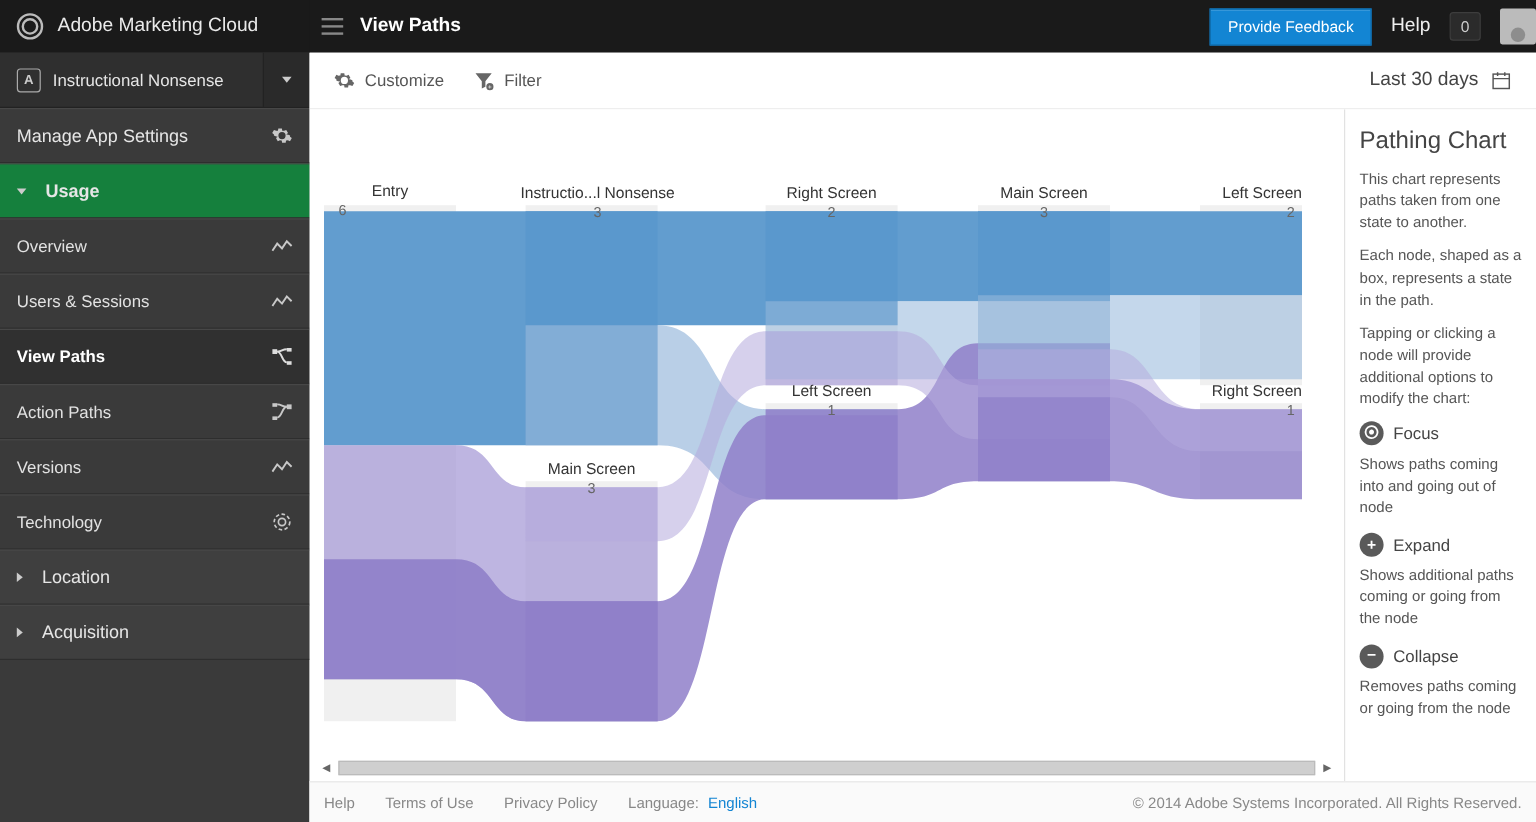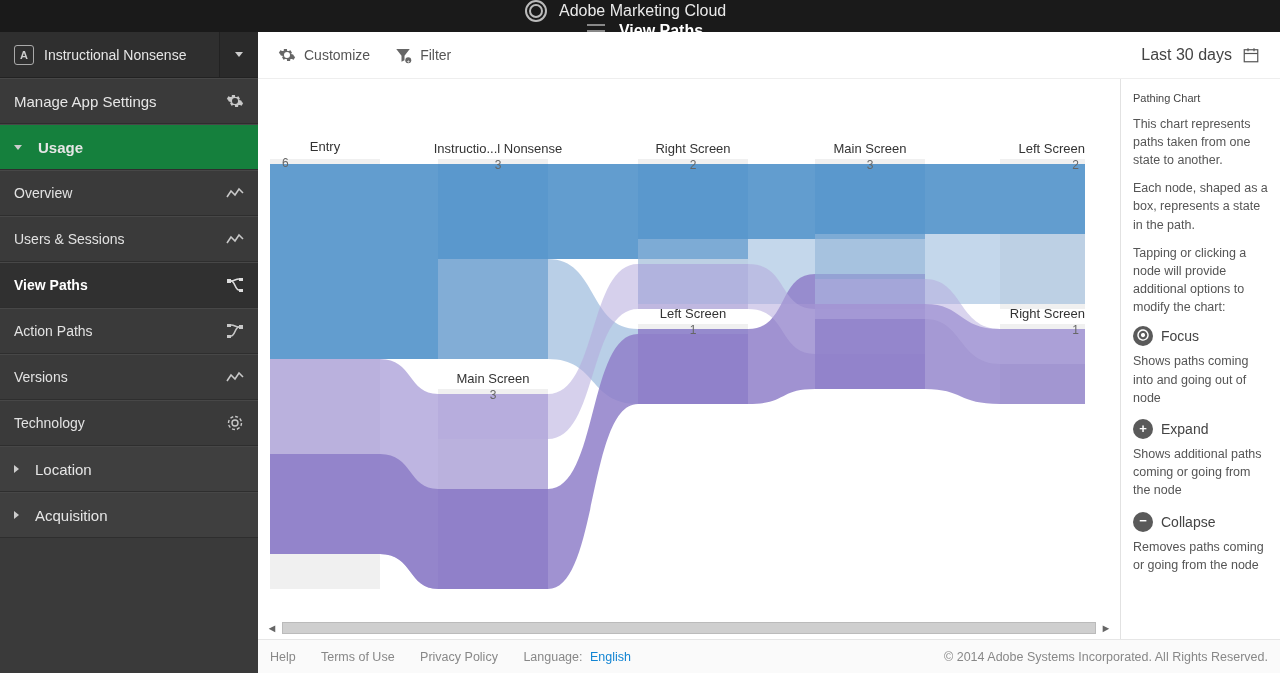--- a/index.html
+++ b/index.html
@@ -1,19 +1,19 @@
 <!DOCTYPE html>
 <html><head>
 <meta charset="utf-8">
 <style>
   * { box-sizing: border-box; margin: 0; padding: 0; font-family: "Segoe UI", "Adobe Clean", Arial, sans-serif; }
   body { width: 1280px; height: 685px; overflow: hidden; background: #fff; color: #333; font-size: 13px; }
 
   
-  .topbar { display: flex; align-items: center; height: 32px; background: #1a1a1a; color: #fff; flex-direction: column; }
+  .topbar { display: flex; align-items: center; height: 44px; background: #1a1a1a; color: #fff; }
   .logo-area { display: flex; align-items: center; width: 258px; height: 44px; padding-left: 14px; gap: 12px; background: #1a1a1a; }
   .logo-ring { width: 22px; height: 22px; border: 2px solid #bbb; border-radius: 50%; display:flex; align-items:center; justify-content:center; }
   .logo-ring::after { content:""; width:10px; height:10px; border:2px solid #bbb; border-radius:50%; }
   .brand { font-size: 16px; font-weight: 400; color: #eaeaea; }
   .titlebar { flex:1; display:flex; align-items:center; padding-left: 10px; gap: 14px; }
   .hamburger { width:18px; height:14px; display:flex; flex-direction:column; justify-content:space-between; }
   .hamburger span { height:2px; background:#888; }
   .page-title { font-size: 16px; font-weight: 600; color: #fff; }
   .top-actions { display:flex; align-items:center; gap: 16px; }
   .feedback-btn { background:#1385d3; color:#fff; padding:7px 14px; font-size:13px; border:1px solid #0f6aa8; box-shadow: inset 0 1px rgba(255,255,255,.2); cursor:pointer; }
@@ -46,21 +46,21 @@
   
   .main { flex:1; display:flex; flex-direction:column; background:#fff; }
   .toolbar { height:46px; border-bottom:1px solid transparent; display:flex; align-items:center; padding:0 20px; justify-content:space-between; background:#fff;}
   .tool-left { display:flex; gap:24px; align-items:center;}
   .tool-btn { display:flex; align-items:center; gap:8px; color:#555; font-size:14px; cursor:pointer;}
   .tool-right { display:flex; align-items:center; gap:10px; color:#444; font-size:16px; }
   .gear-icon,.funnel-icon,.cal-icon { width:18px; height:18px; }
   .content { flex:1; display:flex; border-top:1px solid #eee; overflow:hidden;}
   .chart-wrap { flex:1; position:relative; overflow:hidden; }
   .info-panel { width:160px; border-left:1px solid #e2e2e2; padding:12px 12px 12px 12px; font-size:12.5px; color:#555; line-height:1.45;}
-  .info-title { font-size:11px; color:#444; margin-bottom:8px; font-weight:400;}
+  .info-title { font-size:20px; color:#444; margin-bottom:8px; font-weight:400;}
   .info-para { margin-bottom:10px; }
   .info-action { display:flex; align-items:center; gap:8px; font-size:14px; color:#444; margin-top:2px;}
   .info-icon { width:20px; height:20px; border-radius:50%; background:#5a5a5a; color:#fff; display:flex; align-items:center; justify-content:center; font-size:13px; font-weight:bold;}
   .info-desc { font-size:12.5px; color:#555; margin:6px 0 12px 0; }
 
   
   .flow { position:absolute; inset:0; }
   .flow svg { position:absolute; top:50px; left:0; }
   .node { position:absolute; text-align:center; }
   .node-label { font-size:13px; color:#333; white-space:nowrap; overflow:hidden; text-overflow:ellipsis; }

